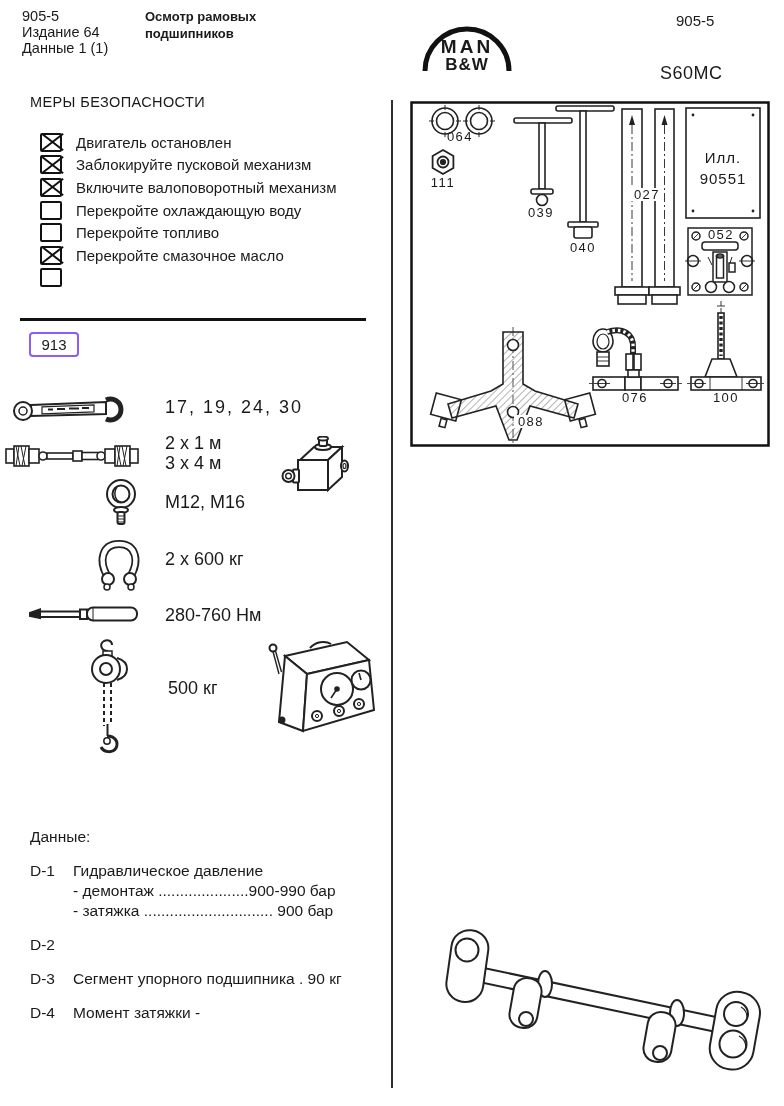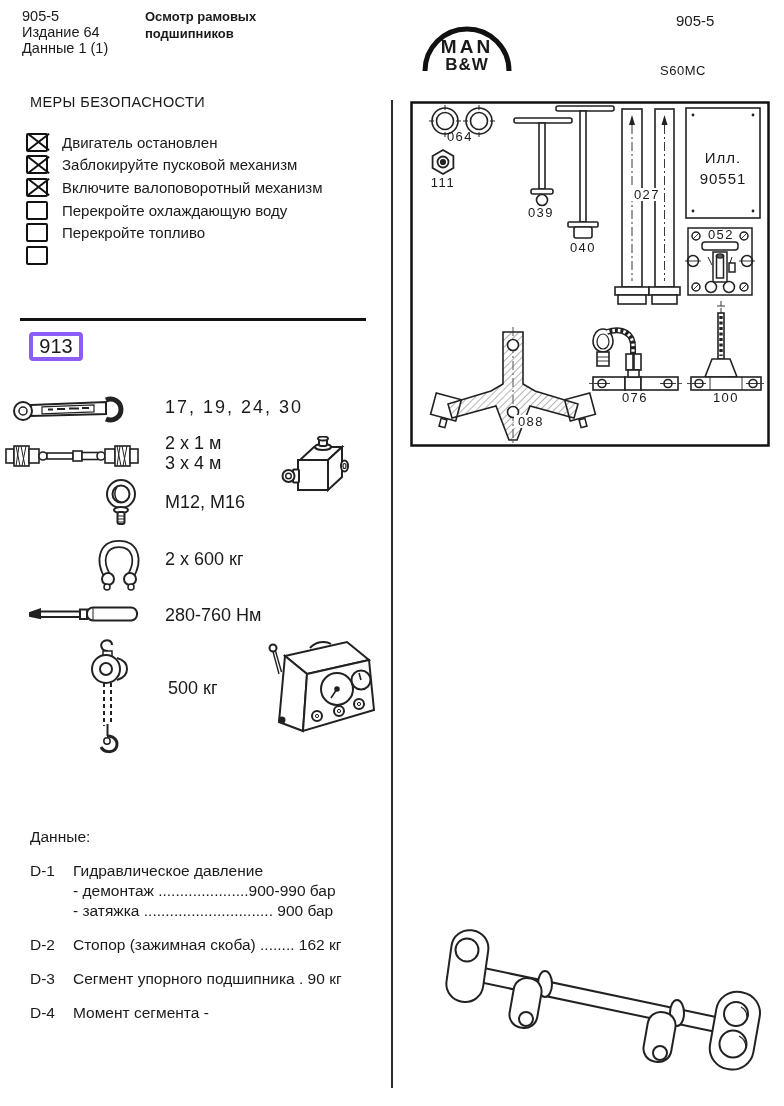--- a/index.html
+++ b/index.html
@@ -5,39 +5,39 @@
   html,body{margin:0;padding:0;background:#fff;}
   .page{
     position:relative;width:784px;height:1106px;background:#fff;overflow:hidden;
     font-family:"Liberation Sans",sans-serif;color:#1a1a1a;
   }
   .abs{position:absolute;}
   
   .hdr-left div{font-size:14.5px;line-height:16px;}
   .hdr-title div{font-size:13px;line-height:17px;font-weight:bold;}
   .hdr-doc-right{font-size:15px;}
-  .hdr-engine{font-size:13px;letter-spacing:.5px;}
+  .hdr-engine{font-size:18px;letter-spacing:.5px;}
   
   .safety-heading{font-size:14.5px;letter-spacing:.4px;}
   .safety-list{display:flex;flex-direction:column;}
   .safety-row{display:flex;align-items:center;height:22.6px;gap:14px;}
   .cb{width:22px;height:19px;border:2px solid #111;border-radius:2px;position:relative;flex:none;background:#fff;box-sizing:border-box;}
   .cb[data-checked="true"]::before,
   .cb[data-checked="true"]::after{
     content:"";position:absolute;left:-3px;top:6.5px;width:27px;height:2px;background:#111;
   }
   .cb[data-checked="true"]::before{transform:rotate(38deg);}
   .cb[data-checked="true"]::after{transform:rotate(-38deg);}
   .safety-label{font-size:15px;}
   
   .h-rule{background:#111;}
   .v-rule{background:#2e2e2e;}
   
-  .code-box{width:46px;height:21px;border:4px solid #8b5cf6;border-radius:4px;
-    display:flex;align-items:center;justify-content:center;font-size:20px;}
+  .code-box{width:46px;height:21px;border:2px solid #8b5cf6;border-radius:4px;
+    display:flex;align-items:center;justify-content:center;font-size:15px;}
   
   .spec{font-size:18px;font-weight:normal;white-space:nowrap;}
   .spec.sp1{letter-spacing:2px;}
   
   .data-heading{font-size:15.5px;}
   .d-id{font-size:15.5px;}
   .d-line{font-size:15.5px;white-space:nowrap;}
   svg{display:block;}
   svg text{font-family:"Liberation Sans",sans-serif;fill:#1a1a1a;}
   .plate-label{font-size:13px;letter-spacing:1.5px;}
@@ -63,40 +63,44 @@
     <path d="M8,61 A42,42 0 0 1 92,61" fill="none" stroke="#111" stroke-width="5"></path>
     <text x="50" y="43" text-anchor="middle" font-size="19" font-weight="bold" letter-spacing="3">MAN</text>
     <text x="50" y="60" text-anchor="middle" font-size="17" font-weight="bold" letter-spacing="1">B&amp;W</text>
   </svg>
 
   <div class="abs hdr-doc-right" style="left:676px;top:12px">905-5</div>
   <div class="abs hdr-engine" style="left:660px;top:63px">S60MC</div>
 
   <div class="abs safety-heading" style="left:30px;top:94px">МЕРЫ БЕЗОПАСНОСТИ</div>
 
-  <div class="abs safety-list" style="left:26px;top:131px">
+  <div class="abs safety-list" style="left:40px;top:131px">
     <div class="safety-row">
       <span class="cb" data-checked="true"></span>
       <span class="safety-label">Двигатель остановлен</span>
     </div>
     <div class="safety-row">
       <span class="cb" data-checked="true"></span>
       <span class="safety-label">Заблокируйте пусковой механизм</span>
     </div>
     <div class="safety-row">
       <span class="cb" data-checked="true"></span>
       <span class="safety-label">Включите валоповоротный механизм</span>
     </div>
     <div class="safety-row">
       <span class="cb" data-checked="false"></span>
       <span class="safety-label">Перекройте охлаждающую воду</span>
     </div>
     <div class="safety-row">
       <span class="cb" data-checked="false"></span>
       <span class="safety-label">Перекройте топливо</span>
+    </div>
+    <div class="safety-row">
+      <span class="cb" data-checked="true"></span>
+      <span class="safety-label">Перекройте смазочное масло</span>
     </div>
     <div class="safety-row">
       <span class="cb" data-checked="false"></span>
     </div>
   </div>
 
   <div class="abs h-rule" style="left:20px;top:318px;width:346px;height:3px"></div>
 
   <div class="abs code-box" style="left:29px;top:332px">
     <span>913</span>
@@ -227,27 +231,26 @@
   </svg>
 
   <div class="abs data-heading" style="left:30px;top:828px">Данные:</div>
 
   <div class="abs d-id" style="left:30px;top:862px">D-1</div>
   <div class="abs d-line" style="left:73px;top:862px">Гидравлическое давление</div>
   <div class="abs d-line" style="left:73px;top:882px">- демонтаж .....................900-990 бар</div>
   <div class="abs d-line" style="left:73px;top:902px">- затяжка .............................. 900 бар</div>
 
   <div class="abs d-id" style="left:30px;top:936px">D-2</div>
-  <div class="abs d-line" style="left:73px;top:936px">Стопор (зажимная скоба) ........ 162 кг</div>
 
   <div class="abs d-id" style="left:30px;top:970px">D-3</div>
   <div class="abs d-line" style="left:73px;top:970px">Сегмент упорного подшипника . 90 кг</div>
 
   <div class="abs d-id" style="left:30px;top:1004px">D-4</div>
-  <div class="abs d-line" style="left:73px;top:1004px">Момент сегмента -</div>
+  <div class="abs d-line" style="left:73px;top:1004px">Момент затяжки -</div>
 
   <div class="abs v-rule" style="left:391px;top:100px;width:2px;height:988px"></div>
 
   <svg class="abs" style="left:410px;top:101px" width="360" height="346" viewBox="0 0 360 346">
     <defs>
       <pattern id="hatch" width="5" height="5" patternUnits="userSpaceOnUse" patternTransform="rotate(45)">
         <line x1="0" y1="0" x2="0" y2="5" stroke="#666" stroke-width="1"></line>
       </pattern>
     </defs>
     <rect x="1.5" y="1.5" width="357" height="343" fill="#fff" stroke="#111" stroke-width="2.5"></rect>

